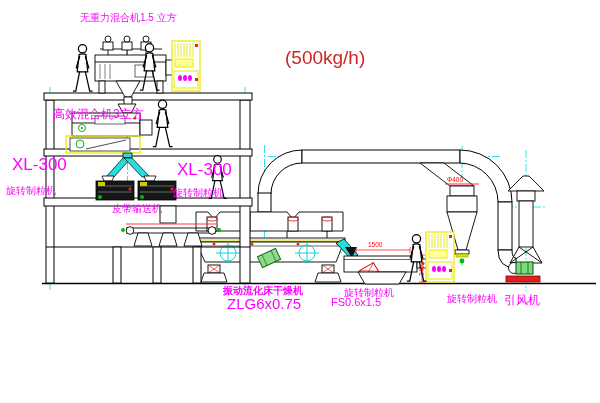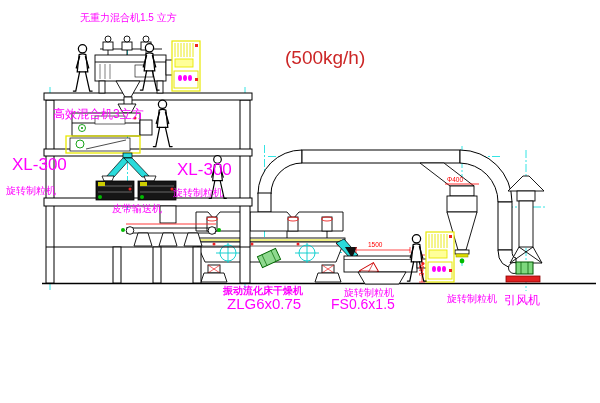--- a/index.html
+++ b/index.html
@@ -13,21 +13,21 @@
   .t-cap{font-size:19px;font-weight:normal;margin-left:2px;}
   .l-mixmid{left:53px;top:108px;font-size:12px;}
   .l-xlL{left:12px;top:156px;font-size:17px;}
   .l-granL{left:6px;top:186px;font-size:10px;}
   .l-xlR{left:177px;top:161px;font-size:17px;}
   .l-granR{left:173px;top:188px;font-size:10px;}
   .l-conv{left:112px;top:204px;font-size:10px;font-family:Liberation Serif, serif;}
   .l-dryname{left:223px;top:286px;font-size:10px;font-weight:bold;}
   .l-drymodel{left:227px;top:296px;font-size:15px;}
   .l-scrname{left:344px;top:288px;font-size:10px;}
-  .l-scrmodel{left:331px;top:297px;font-size:14px;}
+  .l-scrmodel{left:331px;top:297px;font-size:11px;}
   .l-cyc{left:447px;top:294px;font-size:10px;}
   .l-fan{left:504px;top:294px;font-size:12px;}
   .dim{position:absolute;color:#ff0000;font-size:6.5px;line-height:1;white-space:nowrap;}
   .d-1500{left:368px;top:242px;}
   .d-phi{left:447px;top:177px;}
   .d-340{left:419px;top:276px;transform:rotate(-90deg);transform-origin:left top;}
 </style>
 </head>
 <body>
 

